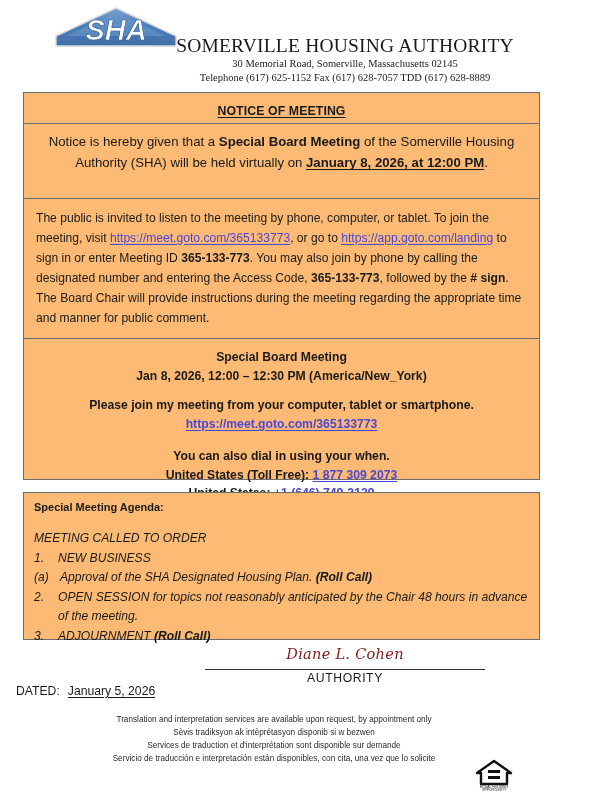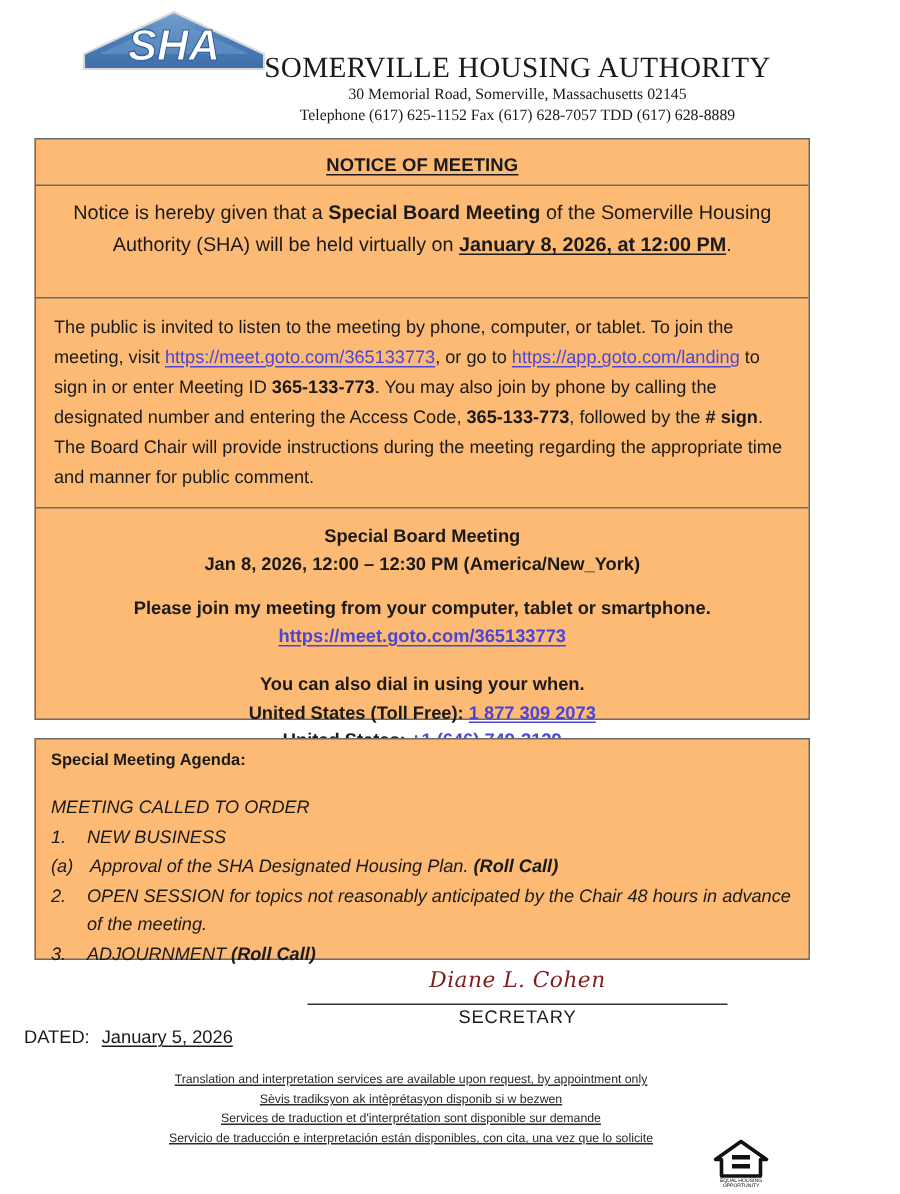--- a/index.html
+++ b/index.html
@@ -129,21 +129,20 @@
   }
 
   
   .footer {
     position: absolute;
     left: 0; right: 0; top: 714px;
     text-align: center;
     font-size: 8.2px;
     line-height: 1.58;
     color: #2a2a2a;
-    text-decoration: underline;
   }
   .eho {
     position: absolute;
     left: 474px; top: 758px;
     width: 40px; height: 34px;
   }
 </style>
 </head>
 <body>
 
@@ -232,21 +231,21 @@
       <div class="ag-line">
         <span class="ag-num">3.</span>
         <span class="ag-txt"><span>ADJOURNMENT </span><b>(Roll Call)</b></span>
       </div>
     </div>
   </div>
 
   <div class="sig-wrap">
     <div class="sig-name">Diane L. Cohen</div>
     <div class="sig-rule"></div>
-    <div class="sig-role">SECRETARY</div>
+    <div class="sig-role">AUTHORITY</div>
   </div>
 
   <div class="dated">
     <span>DATED:</span><span class="dval">January 5, 2026</span>
   </div>
 
   <div class="footer">
     <div>Translation and interpretation services are available upon request, by appointment only</div>
     <div>Sèvis tradiksyon ak intèprétasyon disponib si w bezwen</div>
     <div>Services de traduction et d'interprétation sont disponible sur demande</div>

